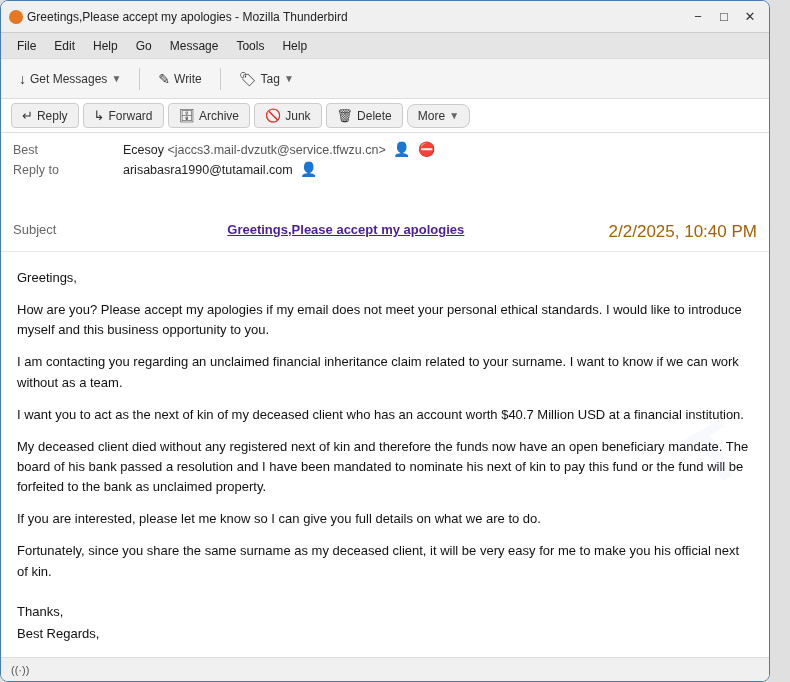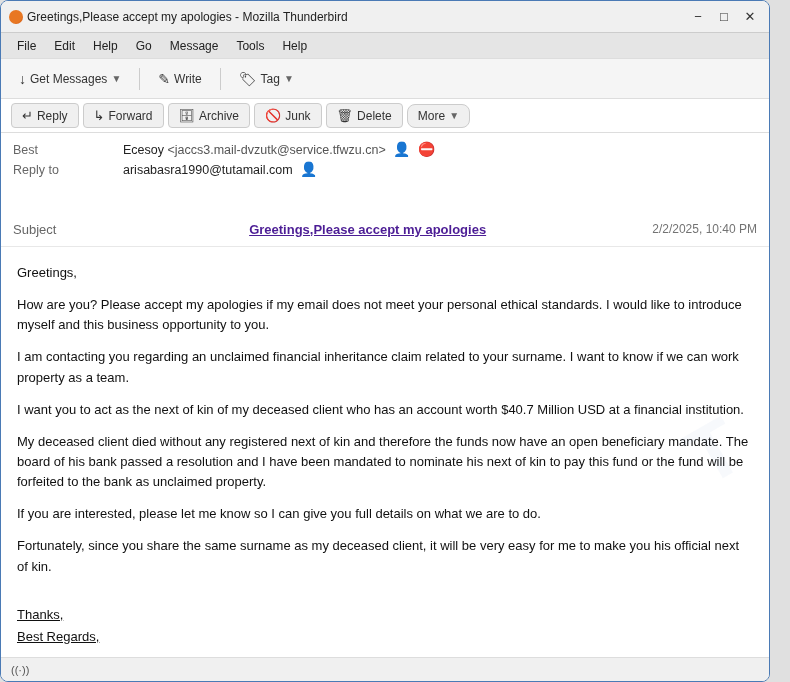--- a/index.html
+++ b/index.html
@@ -177,22 +177,22 @@
       padding: 3px 0;
       margin-top: 40px;
     }
     .email-subject {
       font-weight: bold;
       font-size: 13px;
       color: #4c1d95;
       text-decoration: underline;
     }
     .email-date {
-      font-size: 12px;
-      color: #737373;
+      font-size: 17px;
+      color: #a16207;
     }
     .verify-icon {
       font-size: 14px;
       color: #888;
       margin-left: 4px;
       cursor: pointer;
     }
     .block-icon {
       font-size: 14px;
       color: #888;
@@ -208,22 +208,21 @@
       font-size: 13px;
       line-height: 1.55;
       color: #111;
       background: #fff;
       position: relative;
     }
     .email-body p {
       margin-bottom: 12px;
     }
     .email-body .signature {
-      margin-top: 28px;
-      text-decoration: underline;
+      margin-top: 20px;
     }
     .email-body .signature p {
       margin-bottom: 2px;
     }
 
     
     .watermark {
       position: absolute;
       right: 30px;
       top: 50%;
@@ -353,21 +352,21 @@
       <span class="email-subject">Greetings,Please accept my apologies</span>
       <span class="email-date">2/2/2025, 10:40 PM</span>
     </div>
   </div>
 
   <div class="email-body">
     <div class="watermark">T</div>
 
     <p>Greetings,</p>
     <p>How are you? Please accept my apologies if my email does not meet your personal ethical standards. I would like to introduce myself and this business opportunity to you.</p>
-    <p>I am contacting you regarding an unclaimed financial inheritance claim related to your surname. I want to know if we can work property as a team.</p>
+    <p>I am contacting you regarding an unclaimed financial inheritance claim related to your surname. I want to know if we can work without as a team.</p>
     <p>I want you to act as the next of kin of my deceased client who has an account worth $40.7 Million USD at a financial institution.</p>
     <p>My deceased client died without any registered next of kin and therefore the funds now have an open beneficiary mandate. The board of his bank passed a resolution and I have been mandated to nominate his next of kin to pay this fund or the fund will be forfeited to the bank as unclaimed property.</p>
     <p>If  you are interested, please let me know so I can give you full details on what we are to do.</p>
     <p>Fortunately, since you share the same surname as my deceased client, it will be very easy for me to make you his official next of kin.</p>
 
     <div class="signature">
       <p>Thanks,</p>
       <p>Best Regards,</p>
 
     </div>

